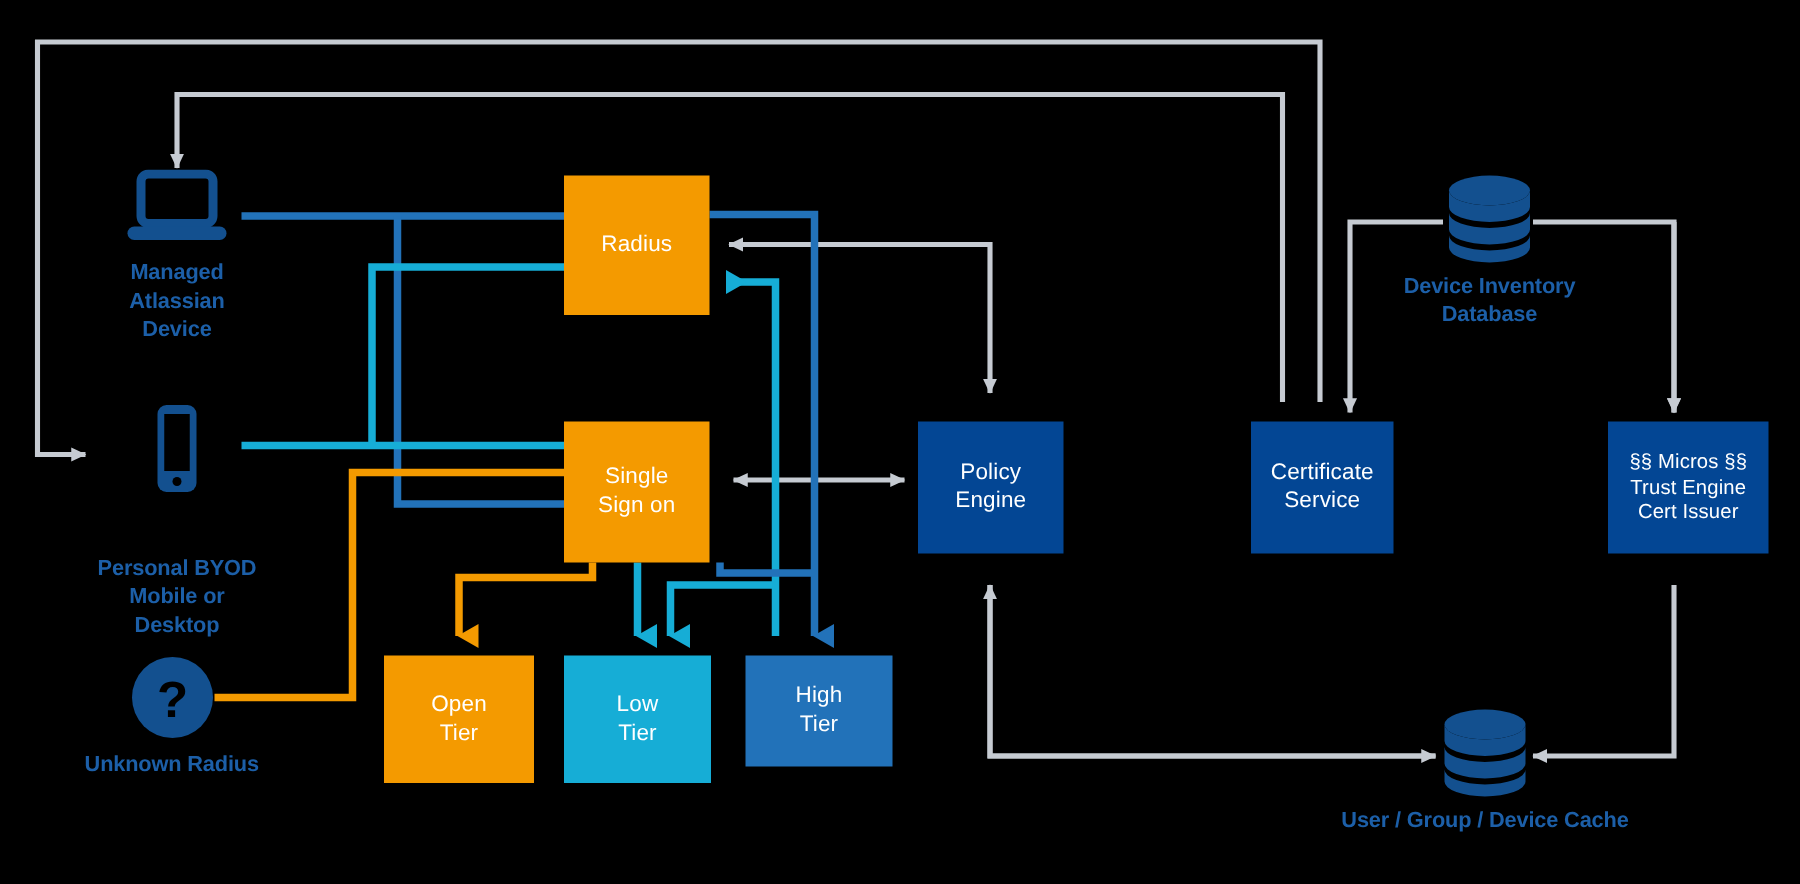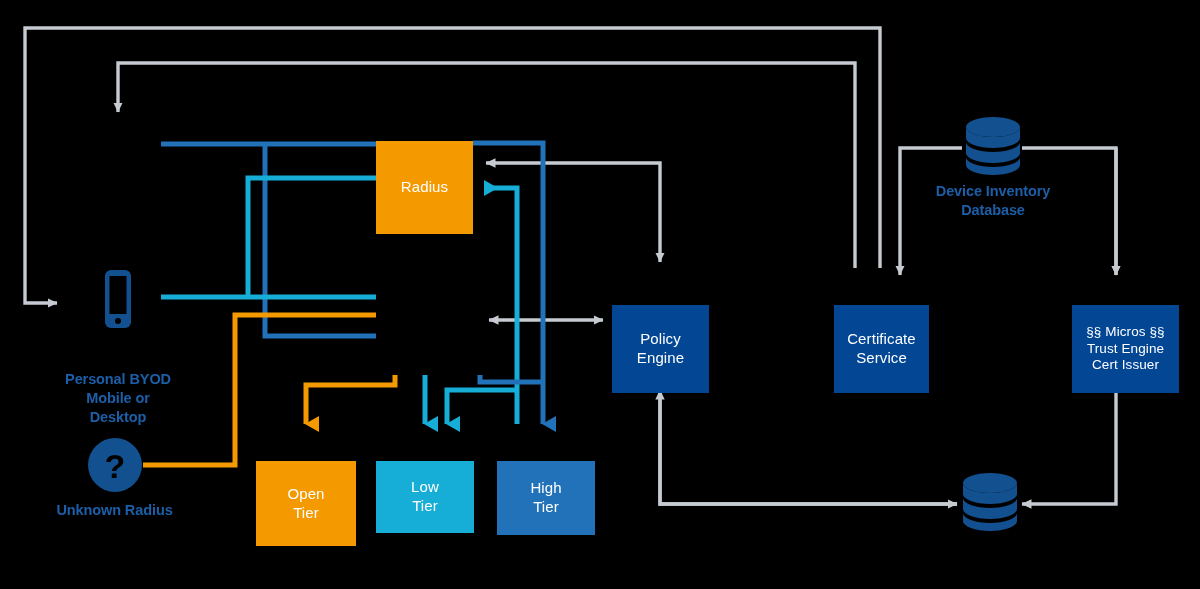--- a/index.html
+++ b/index.html
@@ -22,21 +22,20 @@
     align-items:center;
     justify-content:center;
     text-align:center;
     color:#ffffff;
     font-size:15px;
     line-height:1.25;
     font-weight:400;
     letter-spacing:.1px;
     box-sizing:border-box;
     padding:4px;
-    margin-top:24px;
   }
   .node.orange{background:#F49A00;}
   .node.cyan{background:#16ADD6;}
   .node.midblue{background:#2272B9;}
   .node.darkblue{background:#034694;}
   .node span{display:block;width:100%;white-space:pre-line;}
 
   
   .devgroup{position:absolute;display:flex;flex-direction:column;align-items:center;}
   .devcap{
@@ -162,20 +161,30 @@
       <path d="M 517,424 L 517,188 L 485,188" marker-end="url(#ahCyanL)"></path>
     </g>
     <g fill="none" stroke="#16ADD6" stroke-width="5">
       <path d="M 517,390 L 447,390 L 447,424" marker-end="url(#ahCyan)"></path>
     </g>
     <g fill="none" stroke="#2272B9" stroke-width="5">
       <path d="M 543,382 L 480,382 L 480,375"></path>
     </g>
   </svg>
 
+  <div class="devgroup" style="left:62px; top:113px; width:112px;">
+    <span>
+      <svg class="icon" width="72" height="52" viewBox="0 0 72 52" aria-hidden="true">
+        <rect x="12" y="3" width="48" height="33" rx="5" ry="5" fill="none" stroke="#13508F" stroke-width="6"></rect>
+        <rect x="3" y="38" width="66" height="9" rx="4.5" ry="4.5" fill="#13508F"></rect>
+      </svg>
+    </span>
+    <div class="devcap">Managed
+Atlassian Device</div>
+  </div>
 
   <div class="devgroup" style="left:57px; top:268px; width:122px;gap:32px;">
     <span>
       <svg class="icon" width="44" height="62" viewBox="0 0 44 62" aria-hidden="true">
         <rect x="9" y="2" width="26" height="58" rx="6" ry="6" fill="#13508F"></rect>
         <rect x="13.5" y="8" width="17" height="38" fill="#000000"></rect>
         <circle cx="22" cy="53" r="3" fill="#000000"></circle>
       </svg>
     </span>
     <div class="devcap">Personal BYOD
@@ -189,20 +198,24 @@
         <text x="28" y="41" text-anchor="middle" font-family="Liberation Sans, sans-serif" font-size="34" font-weight="bold" fill="#000000">?</text>
       </svg>
     </span>
     <div class="devcap">Unknown Radius</div>
   </div>
 
   <div class="node orange" style="left:376px; top:117px; width:97px; height:93px;">
     <span>Radius</span>
   </div>
 
+  <div class="node orange" style="left:376px; top:281px; width:97px; height:94px;">
+    <span>Single
+Sign on</span>
+  </div>
 
   <div class="node darkblue" style="left:834px; top:281px; width:95px; height:88px;">
     <span>Certificate
 Service</span>
   </div>
 
   <div class="node darkblue" style="left:612px; top:281px; width:97px; height:88px;">
     <span>Policy
 Engine</span>
   </div>
@@ -211,21 +224,21 @@
     <span>§§ Micros §§
 Trust Engine
 Cert Issuer</span>
   </div>
 
   <div class="node orange" style="left:256px; top:437px; width:100px; height:85px;justify-content:center;">
     <span>Open
 Tier</span>
   </div>
 
-  <div class="node cyan" style="left:376px; top:437px; width:98px; height:72px;">
+  <div class="node cyan" style="left:376px; top:437px; width:98px; height:85px;">
     <span>Low
 Tier</span>
   </div>
 
   <div class="node midblue" style="left:497px; top:437px; width:98px; height:74px;">
     <span>High
 Tier</span>
   </div>
 
   <div class="devgroup" style="left:931px; top:114px; width:124px;">
@@ -243,15 +256,16 @@
 
   <div class="devgroup" style="left:888px; top:470px; width:204px;">
     <span>
       <svg class="icon" width="62" height="62" viewBox="0 0 62 62" aria-hidden="true">
         <ellipse cx="31" cy="13" rx="27" ry="10" fill="#13508F"></ellipse>
         <path d="M4,13 v11 a27,10 0 0 0 54,0 v-11 a27,10 0 0 1 -54,0 z" fill="#13508F"></path>
         <path d="M4,28 v11 a27,10 0 0 0 54,0 v-11 a27,10 0 0 1 -54,0 z" fill="#13508F"></path>
         <path d="M4,43 v8 a27,10 0 0 0 54,0 v-8 a27,10 0 0 1 -54,0 z" fill="#13508F"></path>
       </svg>
     </span>
+    <div class="dbcap">User / Group / Device Cache</div>
   </div>
 
 </div>
 
 </body></html>

